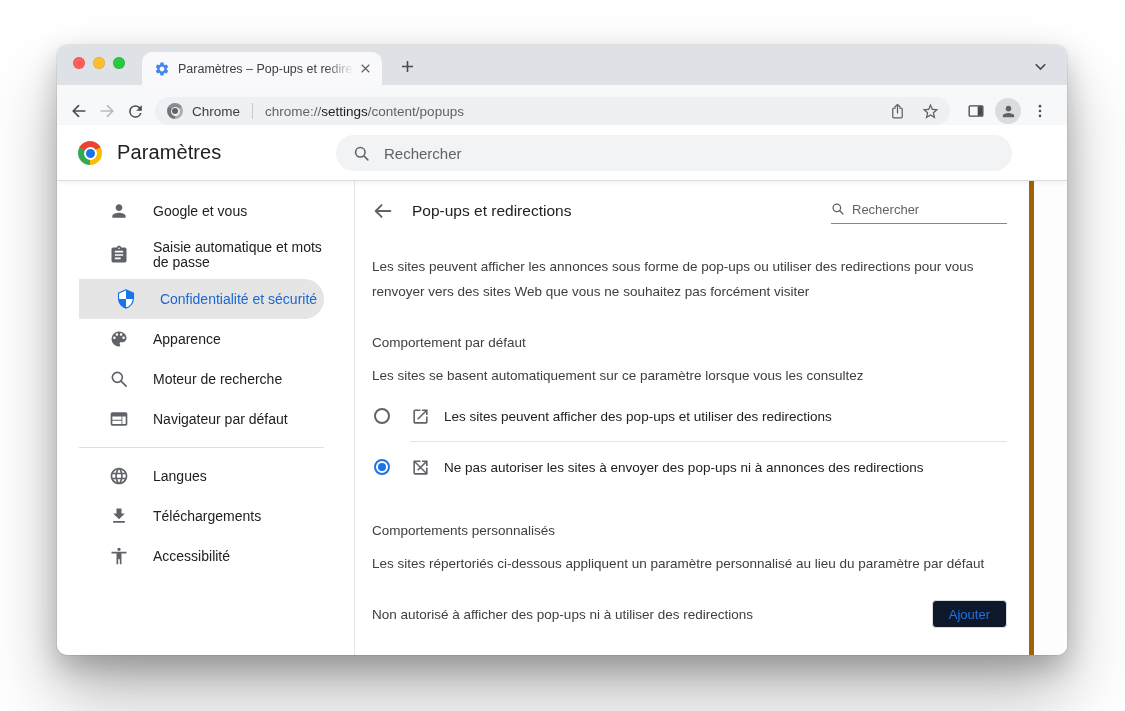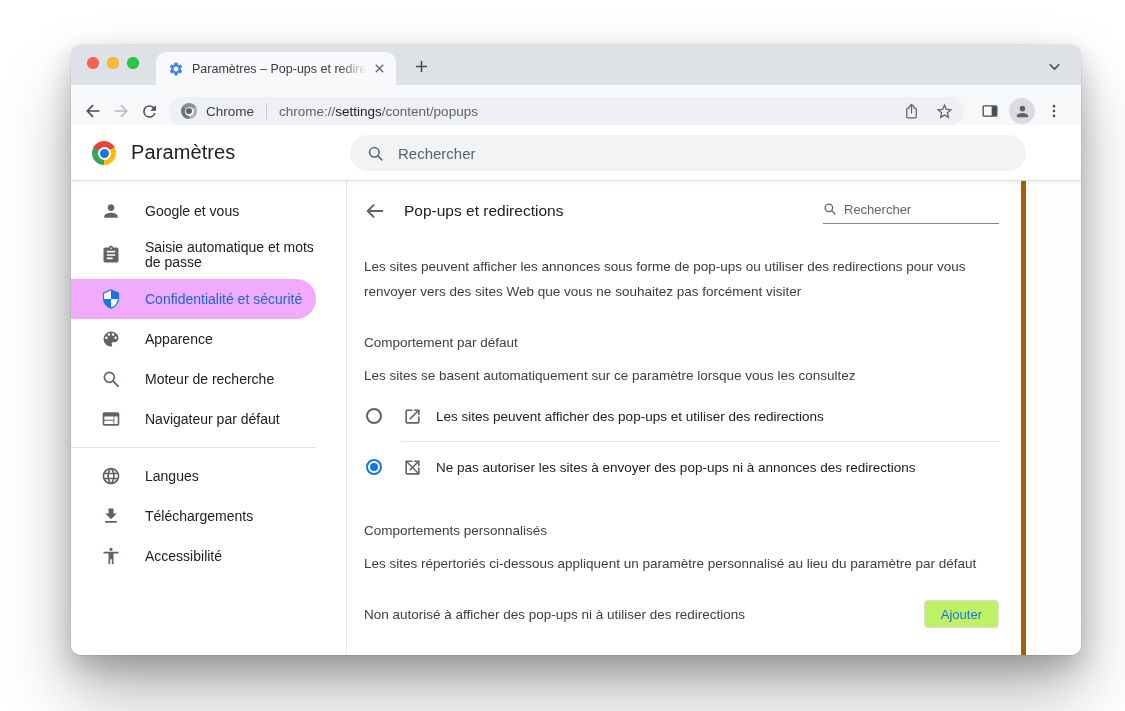--- a/index.html
+++ b/index.html
@@ -1,19 +1,19 @@
 <!DOCTYPE html>
 <html><head>
 <meta charset="utf-8">
 <style>
   * { margin:0; padding:0; box-sizing:border-box; }
   html,body { width:1125px; height:711px; }
   body { font-family:"Liberation Sans", sans-serif; background:#ffffff; overflow:hidden; position:relative; }
 
-  .window { position:absolute; left:71px; top:45px; width:1010px; height:610px;
+  .window { position:absolute; left:57px; top:45px; width:1010px; height:610px;
     border-radius:10px; background:#fff; overflow:hidden;
     box-shadow:0 12px 28px rgba(0,0,0,.22), 0 40px 70px rgba(0,0,0,.28), 0 0 0 1px rgba(0,0,0,.06); }
 
   
   .tabstrip { position:relative; height:40px; background:#dee1e6; }
   .traffic-lights { position:absolute; left:16px; top:12px; display:flex; gap:8px; }
   .tl { width:12px; height:12px; border-radius:50%; display:inline-block; }
   .tl.red    { background:#ff5f57; box-shadow:inset 0 0 0 .5px rgba(0,0,0,.15); }
   .tl.yellow { background:#febc2e; box-shadow:inset 0 0 0 .5px rgba(0,0,0,.15); }
   .tl.green  { background:#28c840; box-shadow:inset 0 0 0 .5px rgba(0,0,0,.15); }
@@ -51,25 +51,25 @@
     background:conic-gradient(from -60deg, #ea4335 0 120deg, #fbbc04 0 240deg, #34a853 0 360deg); }
   .chrome-logo::before { content:""; position:absolute; left:5.5px; top:5.5px; width:13px; height:13px; background:#fff; border-radius:50%; }
   .chrome-logo::after { content:""; position:absolute; left:7.5px; top:7.5px; width:9px; height:9px; background:#1a73e8; border-radius:50%; }
   .app-title { position:absolute; left:60px; font-size:20px; color:#202124; letter-spacing:.1px; }
   .header-search { position:absolute; left:279px; top:10px; width:676px; height:36px; background:#f1f3f4;
     border-radius:18px; display:flex; align-items:center; padding:0 16px; }
   .header-search input { border:0; outline:0; background:transparent; font-family:inherit; font-size:15px; color:#202124; margin-left:13px; width:90%; }
   .header-search input::placeholder { color:#5f6368; }
 
   
-  .app-body { display:flex; height:474px; background:#fff; }
+  .app-body { display:flex; height:474px; background:#fff;margin-left:22px; }
   .sidebar { width:275px; flex:0 0 275px; padding-top:10px; position:relative; }
   .nav-item { height:40px; display:flex; align-items:center; padding-left:30px; cursor:default; border-radius:0 20px 20px 0; }
   .nav-item.tall { height:48px; }
-  .nav-item.selected { background:#f0abfc; width:245px; }
+  .nav-item.selected { background:#e5e5e5; width:245px;justify-content:center; }
   .nav-icon { width:20px; height:20px; flex:0 0 20px; color:#5f6368; }
   .nav-icon svg { display:block; width:100%; height:100%; }
   .nav-label { margin-left:24px; font-size:14px; font-weight:500; color:#202124; line-height:15px; max-width:185px; }
   .nav-item.selected .nav-label { color:#1967d2; }
   .nav-divider { height:1px; background:#e0e0e0; margin:8px 0; width:245px; }
 
   .pane { width:680px; flex:0 0 680px; border-left:1px solid #e5e7e9; border-right:5px solid #a16207; overflow:hidden; }
   .right-gutter { flex:1; background:#fdfdfd; }
 
   .pane-header { height:59px; display:flex; align-items:center; padding:0 22px 0 17px; }
@@ -89,21 +89,21 @@
   .option:first-of-type { margin-top:5px; }
   .radio { width:16px; height:16px; border:2px solid #5f6368; border-radius:50%; flex:0 0 16px; margin-left:2px; }
   .radio.on { border-color:#1a73e8; position:relative; }
   .radio.on::after { content:""; position:absolute; inset:2px; background:#1a73e8; border-radius:50%; }
   .opt-icon { width:19px; height:19px; flex:0 0 19px; color:#5f6368; margin-left:21px; }
   .opt-label { margin-left:14px; font-size:13.5px; color:#202124; }
   .option-divider { height:1px; background:#e3e3e3; margin-left:38px; }
 
   .custom-row { margin-top:26px; display:flex; align-items:center; justify-content:space-between; }
   .custom-row-label { font-size:13.5px; color:#3c4043; }
-  .add-btn { height:28px; padding:0 16px; background:#bef264; border:1px solid #dadce0; border-radius:4px;
+  .add-btn { height:28px; padding:0 16px; background:#0f172a; border:1px solid #dadce0; border-radius:4px;
     color:#1a73e8; font-family:inherit; font-size:13px; font-weight:500; }
 
   svg { display:block; }
 </style>
 </head>
 <body>
 
 <div class="window">
 
   <div class="tabstrip">

